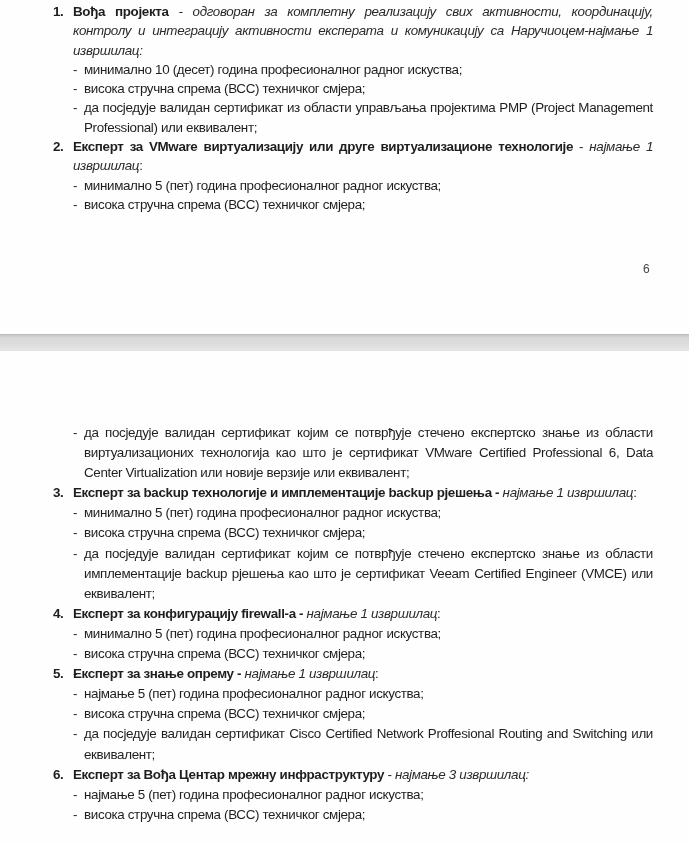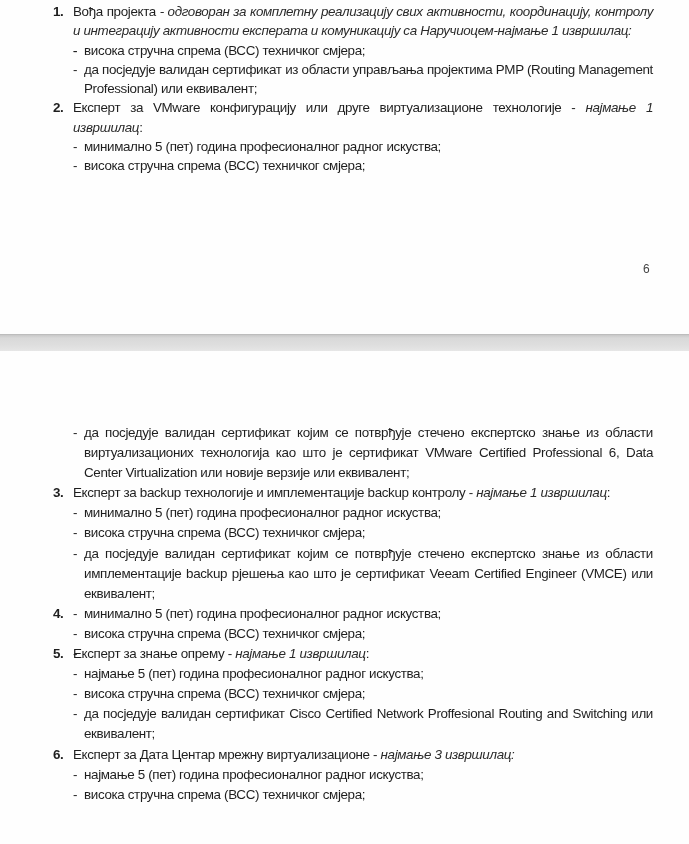--- a/index.html
+++ b/index.html
@@ -24,88 +24,89 @@
     position: absolute; left: 53px; width: 600px;
     font-size: 13.4px; line-height: 19.5px;
     letter-spacing: -0.35px;
   }
   .page-6 .content { top: 2px; line-height: 19.3px; }
   .page-7 .content { top: 72px; line-height: 20.1px; }
 
   .item { position: relative; padding-left: 20px; }
   .item-num { position: absolute; left: 0; top: 0; font-weight: bold; }
   .item-head { text-align: justify; }
-  .item-head b { font-weight: normal; margin-top: 31px; }
+  .item-head b { font-weight: bold; margin-top: 31px; }
   .item-head i { font-style: italic; color: #2a2a2a; }
   .bullet { position: relative; padding-left: 11px; text-align: justify; }
   .bullet .dash { position: absolute; left: 0; top: 0; }
   .cont { position: relative; padding-left: 31px; text-align: justify; }
   .cont .dash { position: absolute; left: 20px; top: 0; }
 
   .page-number {
     position: absolute; left: 643px; top: 262px; font-size: 12px; color: #444;
   }
 </style>
 </head>
 <body>
 
 <div class="page page-6">
   <div class="content">
 
     <div class="item">
       <span class="item-num">1.</span>
       <div class="item-head"><b>Вођа пројекта</b><i> - одговоран за комплетну реализацију свих активности, координацију, контролу и интеграцију активности експерата и комуникацију са Наручиоцем-најмање 1 извршилац:</i></div>
-      <div class="bullet"><span class="dash">-</span></div>
+      <div class="bullet"><span class="dash">-</span><span>минимално 10 (десет) година професионалног радног искуства;</span></div>
       <div class="bullet"><span class="dash">-</span><span>висока стручна спрема (ВСС) техничког смјера;</span></div>
-      <div class="bullet"><span class="dash">-</span><span>да посједује валидан сертификат из области управљања пројектима PMP (Routing Management Professional) или еквивалент;</span></div>
+      <div class="bullet"><span class="dash">-</span><span>да посједује валидан сертификат из области управљања пројектима PMP (Project Management Professional) или еквивалент;</span></div>
     </div>
 
     <div class="item">
       <span class="item-num">2.</span>
-      <div class="item-head"><b>Експерт за VMware конфигурацију или друге виртуализационе технологије</b><span> - </span><i>најмање 1 извршилац</i><span>:</span></div>
+      <div class="item-head"><b>Експерт за VMware виртуализацију или друге виртуализационе технологије</b><span> - </span><i>најмање 1 извршилац</i><span>:</span></div>
       <div class="bullet"><span class="dash">-</span><span>минимално 5 (пет) година професионалног радног искуства;</span></div>
       <div class="bullet"><span class="dash">-</span><span>висока стручна спрема (ВСС) техничког смјера;</span></div>
     </div>
 
   </div>
   <span class="page-number">6</span>
 </div>
 
 <div class="page-sep"></div>
 
 <div class="page page-7">
   <div class="content">
 
     <div class="cont"><span class="dash">-</span><span>да посједује валидан сертификат којим се потврђује стечено експертско знање из области виртуализационих технологија као што је сертификат VMware Certified Professional 6, Data Center Virtualization или новије верзије или еквивалент;</span></div>
 
     <div class="item">
       <span class="item-num">3.</span>
-      <div class="item-head"><b>Експерт за backup технологије и имплементације backup контролу</b><b> - </b><i>најмање 1 извршилац</i><span>:</span></div>
+      <div class="item-head"><b>Експерт за backup технологије и имплементације backup рјешења</b><b> - </b><i>најмање 1 извршилац</i><span>:</span></div>
       <div class="bullet"><span class="dash">-</span><span>минимално 5 (пет) година професионалног радног искуства;</span></div>
       <div class="bullet"><span class="dash">-</span><span>висока стручна спрема (ВСС) техничког смјера;</span></div>
       <div class="bullet"><span class="dash">-</span><span>да посједује валидан сертификат којим се потврђује стечено експертско знање из области имплементације backup рјешења као што је сертификат Veeam Certified Engineer (VMCE) или еквивалент;</span></div>
     </div>
 
     <div class="item">
       <span class="item-num">4.</span>
+      <div class="item-head"><b>Експерт за конфигурацију firewall-a</b><b> - </b><i>најмање 1 извршилац</i><span>:</span></div>
       <div class="bullet"><span class="dash">-</span><span>минимално 5 (пет) година професионалног радног искуства;</span></div>
       <div class="bullet"><span class="dash">-</span><span>висока стручна спрема (ВСС) техничког смјера;</span></div>
       <div class="bullet"><span class="dash">-</span></div>
     </div>
 
     <div class="item">
       <span class="item-num">5.</span>
       <div class="item-head"><b>Експерт за знање опрему</b><b> - </b><i>најмање 1 извршилац</i><span>:</span></div>
       <div class="bullet"><span class="dash">-</span><span>најмање 5 (пет) година професионалног радног искуства;</span></div>
       <div class="bullet"><span class="dash">-</span><span>висока стручна спрема (ВСС) техничког смјера;</span></div>
       <div class="bullet"><span class="dash">-</span><span>да посједује валидан сертификат Cisco Certified Network Proffesional Routing and Switching или еквивалент;</span></div>
     </div>
 
     <div class="item">
       <span class="item-num">6.</span>
-      <div class="item-head"><b>Експерт за Дата Центар мрежну виртуализационе</b><span> - </span><i>најмање 3 извршилац:</i><span></span></div>
+      <div class="item-head"><b>Експерт за Вођа Центар мрежну инфраструктуру</b><span> - </span><i>најмање 3 извршилац:</i><span></span></div>
       <div class="bullet"><span class="dash">-</span><span>најмање 5 (пет) година професионалног радног искуства;</span></div>
       <div class="bullet"><span class="dash">-</span><span>висока стручна спрема (ВСС) техничког смјера;</span></div>
 
     </div>
 
   </div>
 </div>
 
 </body></html>

